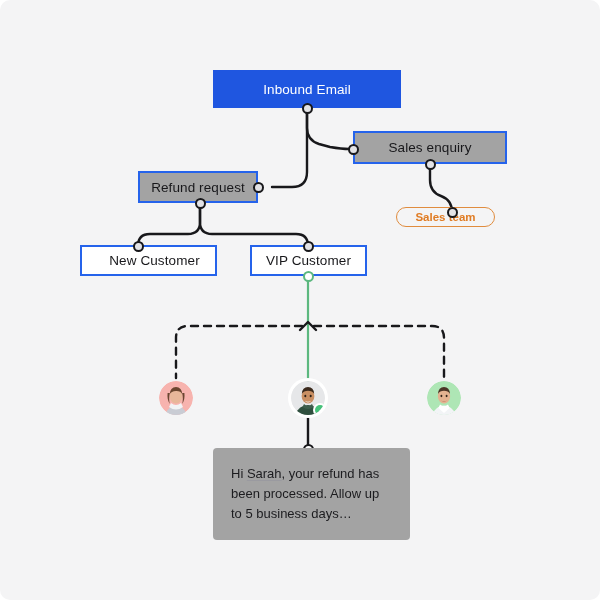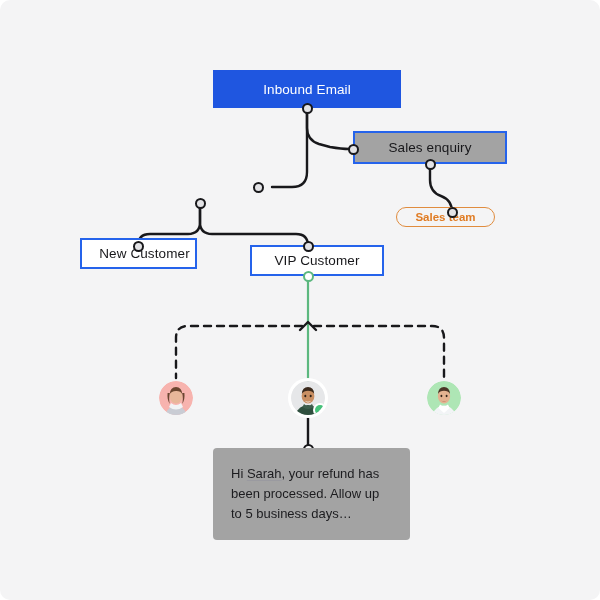--- a/index.html
+++ b/index.html
@@ -159,26 +159,29 @@
   </div>
 
   <div class="node node-peach" style="left:353px; top:131px; width:154px; height:33px;">
     <span>Sales enquiry</span>
   </div>
 
   <div class="pill" style="left:396px; top:207px; width:99px; height:20px;">
     <span>Sales team</span>
   </div>
 
-
-  <div class="node node-plain" style="left:80px; top:238px; width:117px; height:31px;padding-left:12px;">
+  <div class="node node-peach" style="left:138px; top:171px; width:120px; height:32px;">
+    <span>Refund request</span>
+  </div>
+
+  <div class="node node-plain" style="left:80px; top:245px; width:137px; height:31px;padding-left:12px;">
     <span>New Customer</span>
   </div>
 
-  <div class="node node-plain" style="left:250px; top:245px; width:134px; height:31px;">
+  <div class="node node-plain" style="left:250px; top:245px; width:117px; height:31px;">
     <span>VIP Customer</span>
   </div>
 
   <div class="dot" style="left:301.5px; top:102.5px;"></div>
   <div class="dot" style="left:347.5px; top:143.5px;"></div>
   <div class="dot" style="left:424.5px; top:158.5px;"></div>
   <div class="dot" style="left:446.5px; top:206.5px;"></div>
   <div class="dot" style="left:252.5px; top:181.5px;"></div>
   <div class="dot" style="left:194.5px; top:197.5px;"></div>
   <div class="dot" style="left:132.5px; top:240.5px;"></div>

